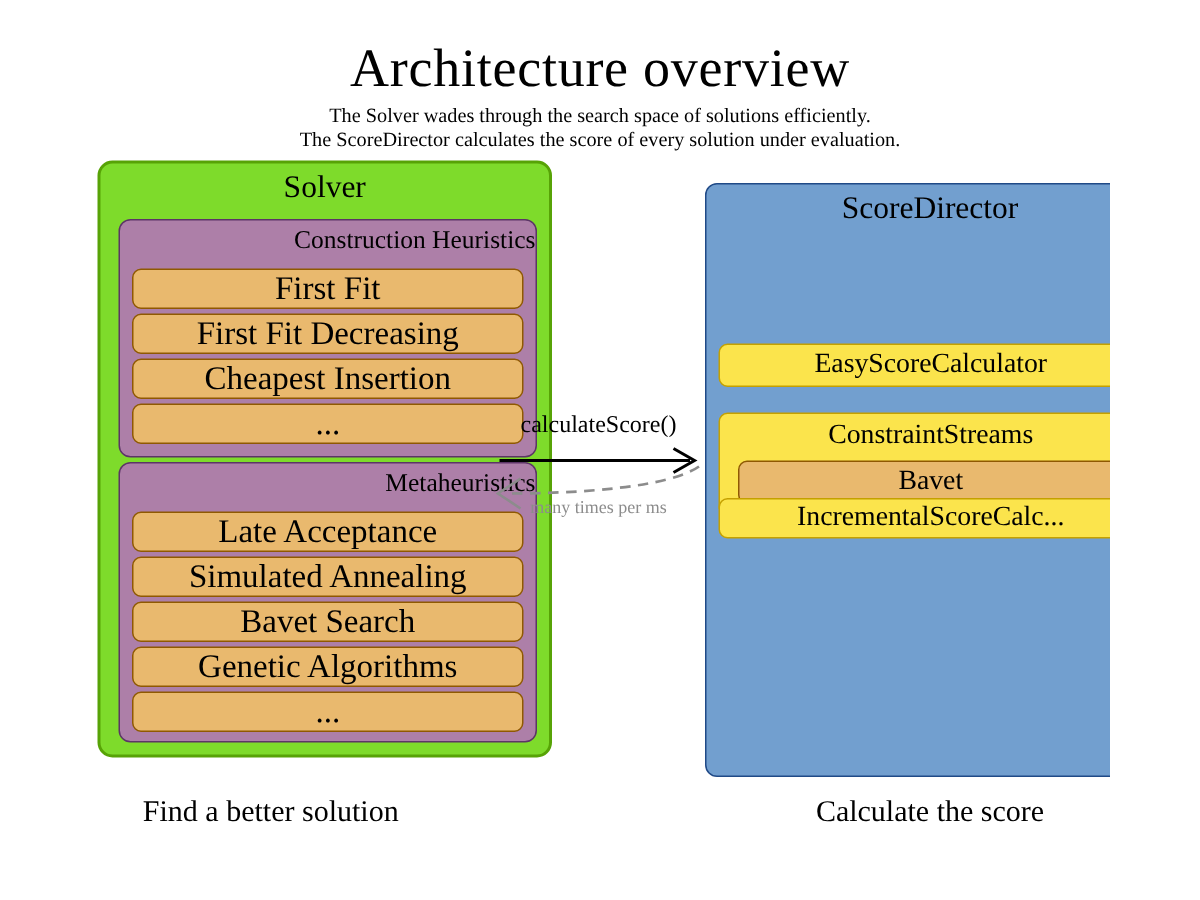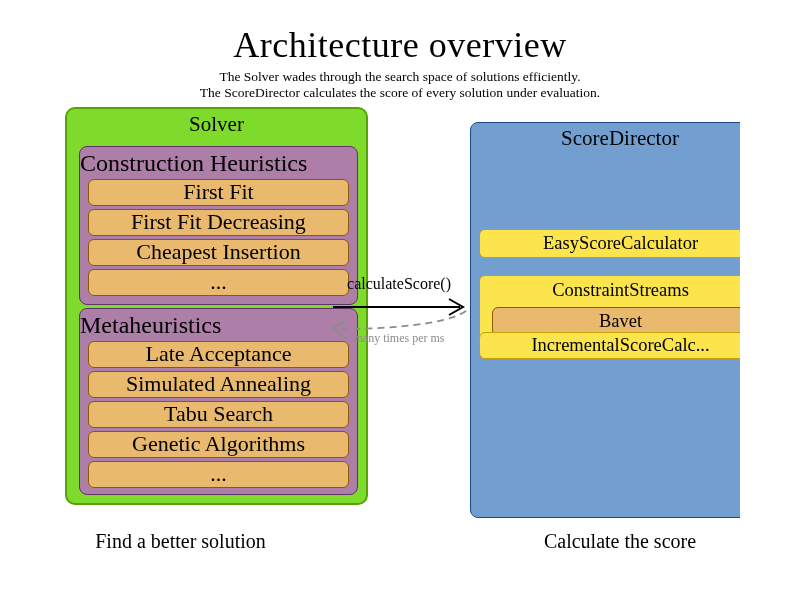--- a/index.html
+++ b/index.html
@@ -33,21 +33,21 @@
     text-align: center; font-size: 21px; padding-top: 3px; height: 30px;
   }
   .group {
     position: absolute; left: 12px; width: 279px;
     box-sizing: border-box;
     background: var(--group-fill); border: 1.5px solid var(--group-border);
     border-radius: 8px;
   }
   .group-ch { top: 37px; height: 159px; }
   .group-mh { top: 199px; height: 187px; }
-  .group-label { text-align: left; font-size: 24px; height: 29px; padding-top: 3px; }
+  .group-label { text-align: right; font-size: 17px; height: 29px; padding-top: 3px; }
   .item {
     box-sizing: border-box; height: 27px; margin: 0 8px 3px 8px;
     background: var(--item-fill); border: 1.5px solid var(--item-border);
     border-radius: 6px; text-align: center; font-size: 22px; line-height: 24px;
   }
   
   .director-box {
     position: absolute; left: 470px; top: 122px; width: 300px; height: 396px;
     box-sizing: border-box;
     background: var(--director-fill); border: 1.5px solid var(--director-border);
@@ -105,21 +105,21 @@
       <div class="item">First Fit</div>
       <div class="item">First Fit Decreasing</div>
       <div class="item">Cheapest Insertion</div>
       <div class="item">...</div>
     </div>
 
     <div class="group group-mh">
       <div class="group-label">Metaheuristics</div>
       <div class="item">Late Acceptance</div>
       <div class="item">Simulated Annealing</div>
-      <div class="item">Tabu Search</div>
+      <div class="item">Bavet Search</div>
       <div class="item">Genetic Algorithms</div>
       <div class="item">...</div>
     </div>
   </div>
 
   <div class="director-box">
     <div class="box-label">ScoreDirector</div>
 
     <div class="calc calc-easy">EasyScoreCalculator</div>
 

